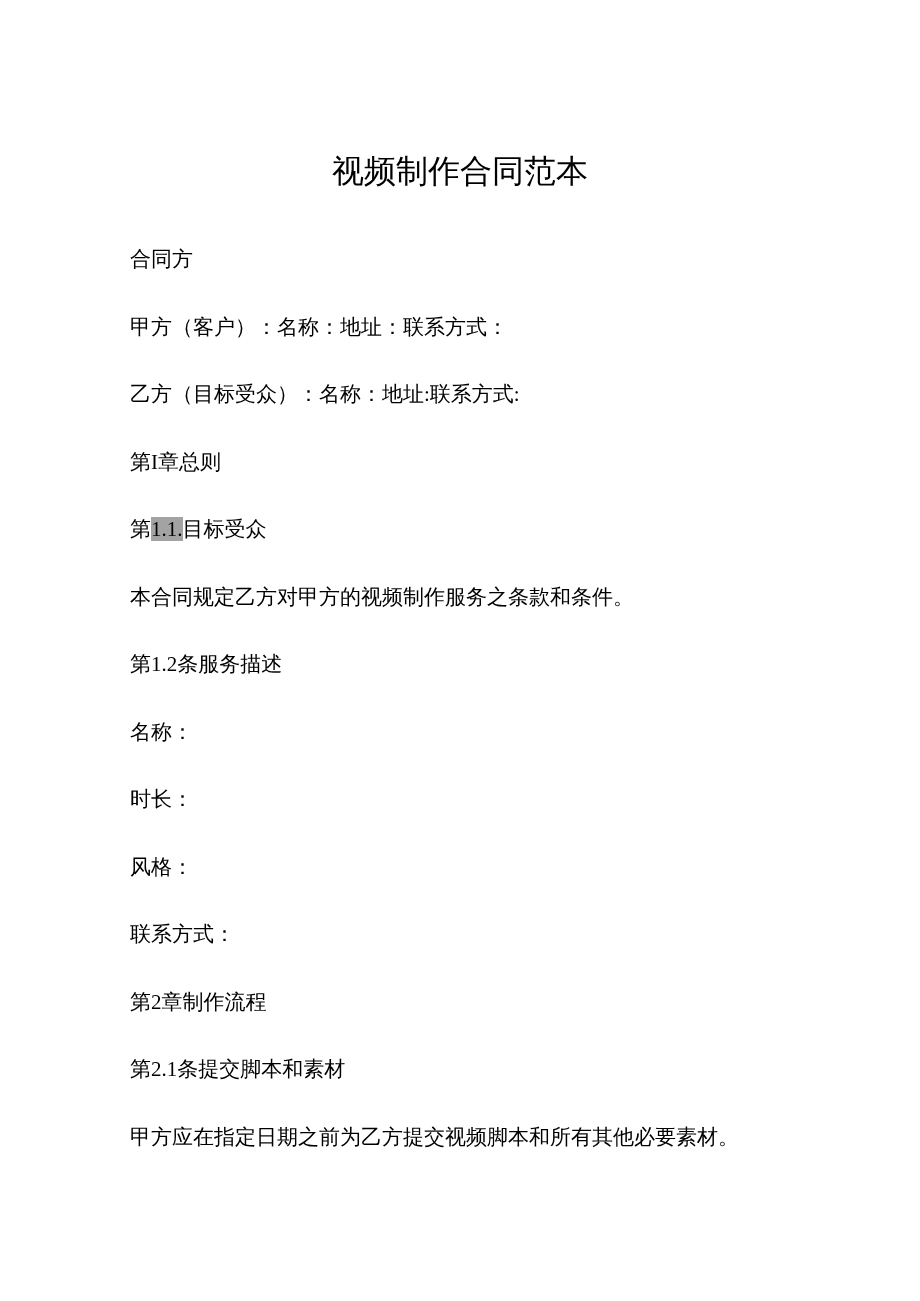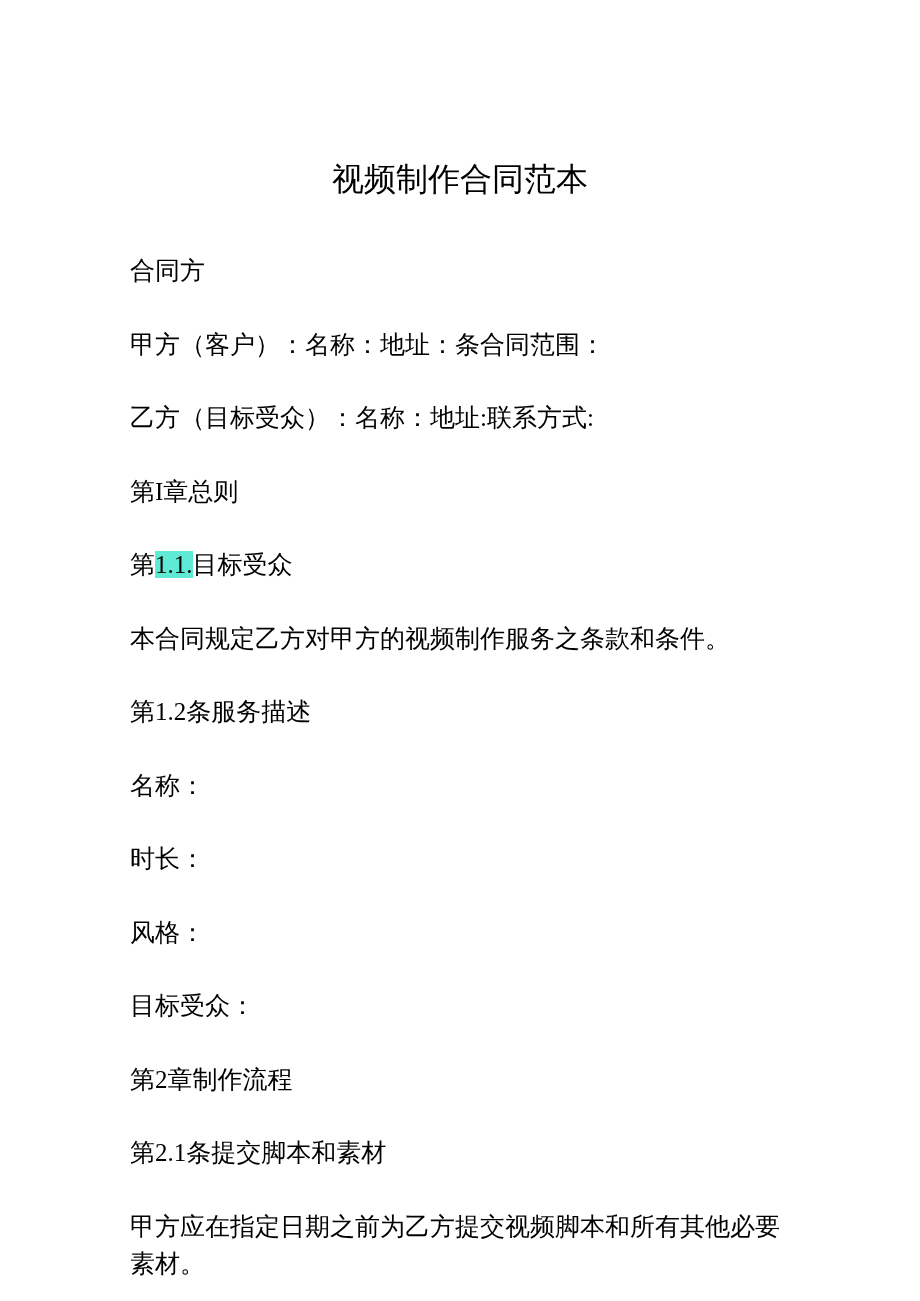--- a/index.html
+++ b/index.html
@@ -13,55 +13,54 @@
       background: #ffffff;
       font-family: "SimSun", "宋体", serif;
       color: #000000;
       padding: 150px 130px 0 130px;
     }
     .title {
       font-size: 32px;
       text-align: center;
       margin-bottom: 50px;
       font-weight: normal;
-      margin-top: 8px;
     }
     .paragraph {
-      font-size: 25px;
+      font-size: 21px;
       line-height: 1.5;
       margin-bottom: 36px;
     }
     .highlight {
-      background-color: #5eead4;
+      background-color: #a3a3a3;
     }
   </style>
 </head>
 <body>
 
 <h1 class="title">视频制作合同范本</h1>
 
 <p class="paragraph">合同方</p>
 
-<p class="paragraph">甲方（客户）：名称：地址：条合同范围：</p>
+<p class="paragraph">甲方（客户）：名称：地址：联系方式：</p>
 
 <p class="paragraph">乙方（目标受众）：名称：地址:联系方式:</p>
 
 <p class="paragraph">第I章总则</p>
 
 <p class="paragraph"><span>第</span><span class="highlight">1.1.</span><span>目标受众</span></p>
 
 <p class="paragraph">本合同规定乙方对甲方的视频制作服务之条款和条件。</p>
 
 <p class="paragraph">第1.2条服务描述</p>
 
 <p class="paragraph">名称：</p>
 
 <p class="paragraph">时长：</p>
 
 <p class="paragraph">风格：</p>
 
-<p class="paragraph">目标受众：</p>
+<p class="paragraph">联系方式：</p>
 
 <p class="paragraph">第2章制作流程</p>
 
 <p class="paragraph">第2.1条提交脚本和素材</p>
 
 <p class="paragraph">甲方应在指定日期之前为乙方提交视频脚本和所有其他必要素材。</p>
 
 </body></html>

